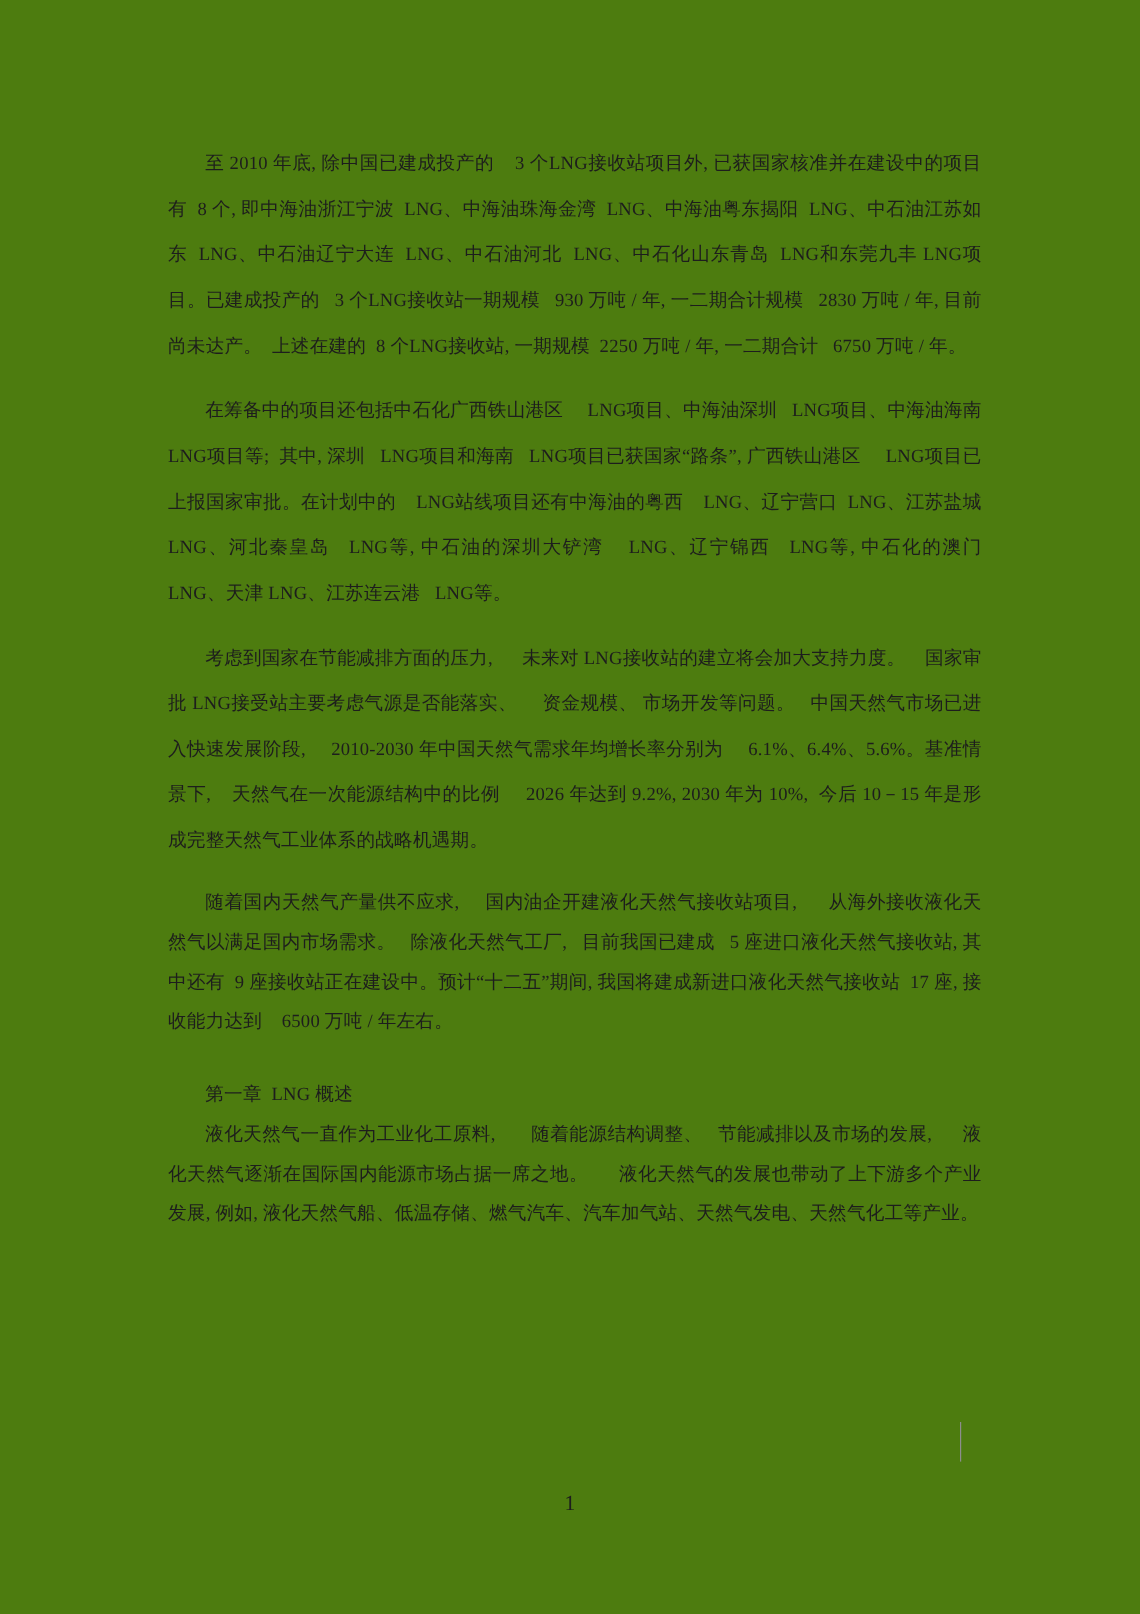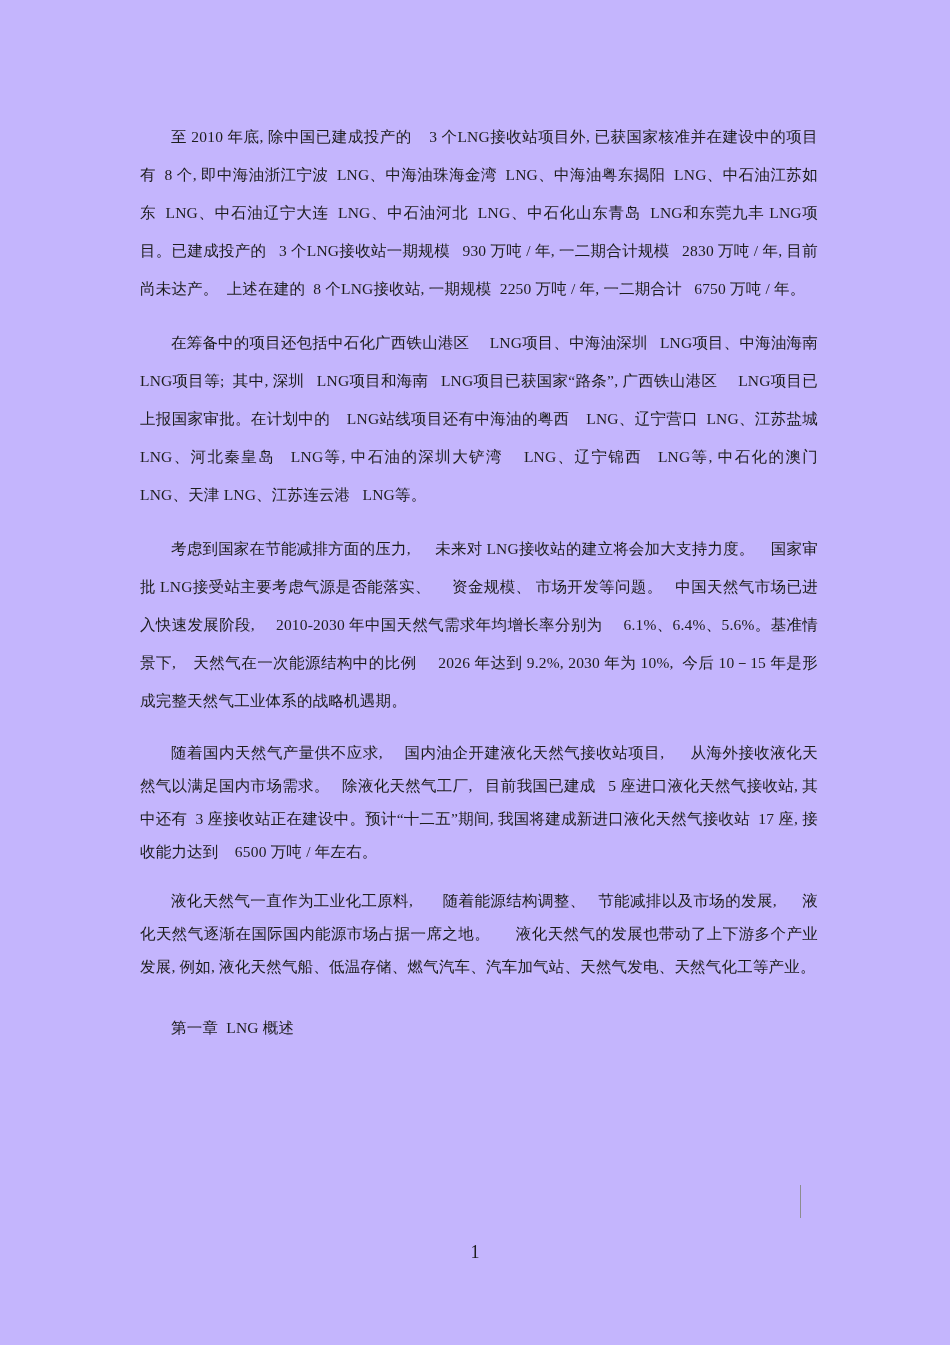--- a/index.html
+++ b/index.html
@@ -4,21 +4,21 @@
   <style>
     html, body {
       margin: 0;
       padding: 0;
       background: #ffffff;
     }
     .page {
       position: relative;
       width: 950px;
       height: 1345px;
-      background: #c4b5fd;
+      background: #4d7c0f;
       overflow: hidden;
       font-family: "Liberation Serif", "DejaVu Serif", serif;
       color: #1d1d1d;
     }
     .content {
       position: absolute;
       left: 140px;
       top: 118px;
       width: 678px;
     }
@@ -59,21 +59,21 @@
     }
   </style>
 </head>
 <body>
 
 <div class="page">
   <div class="content">
     <p class="para">至 2010 年底, 除中国已建成投产的    3 个LNG接收站项目外, 已获国家核准并在建设中的项目有  8 个, 即中海油浙江宁波  LNG、中海油珠海金湾  LNG、中海油粤东揭阳  LNG、中石油江苏如东  LNG、中石油辽宁大连  LNG、中石油河北  LNG、中石化山东青岛  LNG和东莞九丰 LNG项目。已建成投产的   3 个LNG接收站一期规模   930 万吨 / 年, 一二期合计规模   2830 万吨 / 年, 目前尚未达产。  上述在建的  8 个LNG接收站, 一期规模  2250 万吨 / 年, 一二期合计   6750 万吨 / 年。</p>
     <p class="para">在筹备中的项目还包括中石化广西铁山港区     LNG项目、中海油深圳   LNG项目、中海油海南 LNG项目等;  其中, 深圳   LNG项目和海南   LNG项目已获国家“路条”, 广西铁山港区     LNG项目已上报国家审批。在计划中的    LNG站线项目还有中海油的粤西    LNG、辽宁营口  LNG、江苏盐城  LNG、河北秦皇岛   LNG等, 中石油的深圳大铲湾    LNG、辽宁锦西   LNG等, 中石化的澳门 LNG、天津 LNG、江苏连云港   LNG等。</p>
     <p class="para">考虑到国家在节能减排方面的压力,      未来对 LNG接收站的建立将会加大支持力度。    国家审批 LNG接受站主要考虑气源是否能落实、     资金规模、 市场开发等问题。   中国天然气市场已进入快速发展阶段,     2010-2030 年中国天然气需求年均增长率分别为     6.1%、6.4%、5.6%。基准情景下,    天然气在一次能源结构中的比例     2026 年达到 9.2%, 2030 年为 10%,  今后 10－15 年是形成完整天然气工业体系的战略机遇期。</p>
-    <p class="para tight">随着国内天然气产量供不应求,     国内油企开建液化天然气接收站项目,      从海外接收液化天然气以满足国内市场需求。   除液化天然气工厂,   目前我国已建成   5 座进口液化天然气接收站, 其中还有  3 座接收站正在建设中。预计“十二五”期间, 我国将建成新进口液化天然气接收站  17 座, 接收能力达到    6500 万吨 / 年左右。</p>
+    <p class="para tight">随着国内天然气产量供不应求,     国内油企开建液化天然气接收站项目,      从海外接收液化天然气以满足国内市场需求。   除液化天然气工厂,   目前我国已建成   5 座进口液化天然气接收站, 其中还有  9 座接收站正在建设中。预计“十二五”期间, 我国将建成新进口液化天然气接收站  17 座, 接收能力达到    6500 万吨 / 年左右。</p>
+    <p class="para tight heading-row">第一章  LNG 概述</p>
     <p class="para tight">液化天然气一直作为工业化工原料,       随着能源结构调整、   节能减排以及市场的发展,      液化天然气逐渐在国际国内能源市场占据一席之地。      液化天然气的发展也带动了上下游多个产业发展, 例如, 液化天然气船、低温存储、燃气汽车、汽车加气站、天然气发电、天然气化工等产业。</p>
-    <p class="para tight heading-row">第一章  LNG 概述</p>
   </div>
 
   <div class="vline"></div>
 
   <div class="page-number">1</div>
 </div>
 
 </body></html>

